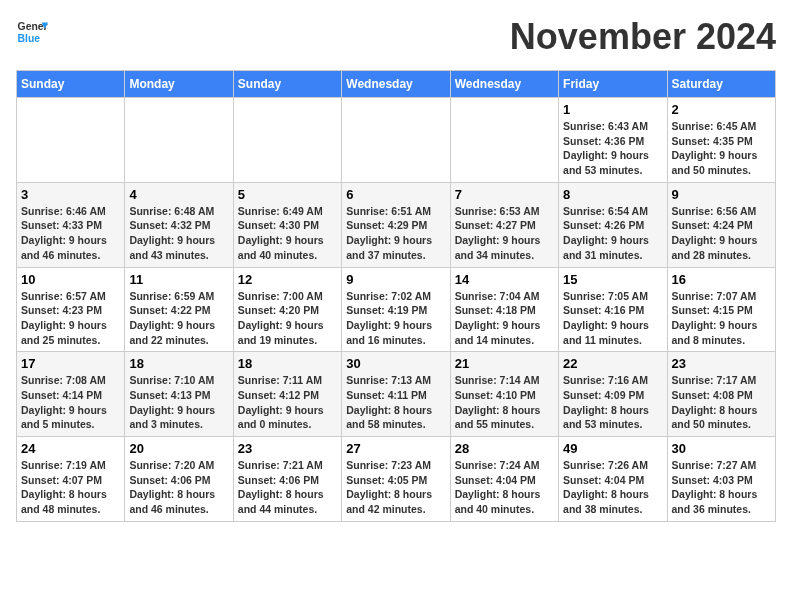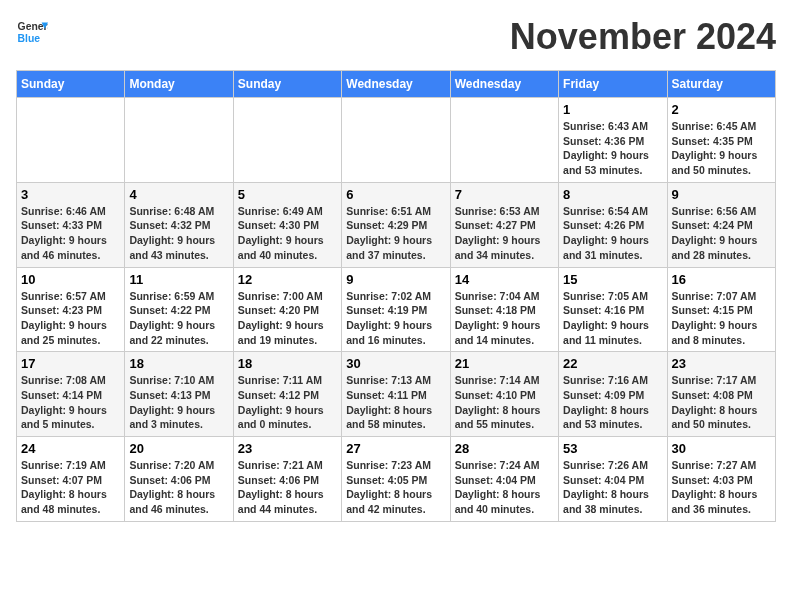--- a/index.html
+++ b/index.html
@@ -227,21 +227,21 @@
         </td>
         <td>
           <span class="day-number">27</span>
           <div class="day-info">Sunrise: 7:23 AM<br>Sunset: 4:05 PM<br>Daylight: 8 hours and 42 minutes.</div>
         </td>
         <td>
           <span class="day-number">28</span>
           <div class="day-info">Sunrise: 7:24 AM<br>Sunset: 4:04 PM<br>Daylight: 8 hours and 40 minutes.</div>
         </td>
         <td>
-          <span class="day-number">53</span>
+          <span class="day-number">49</span>
           <div class="day-info">Sunrise: 7:26 AM<br>Sunset: 4:04 PM<br>Daylight: 8 hours and 38 minutes.</div>
         </td>
         <td>
           <span class="day-number">30</span>
           <div class="day-info">Sunrise: 7:27 AM<br>Sunset: 4:03 PM<br>Daylight: 8 hours and 36 minutes.</div>
         </td>
       </tr>
     </tbody>
 </table>
 

